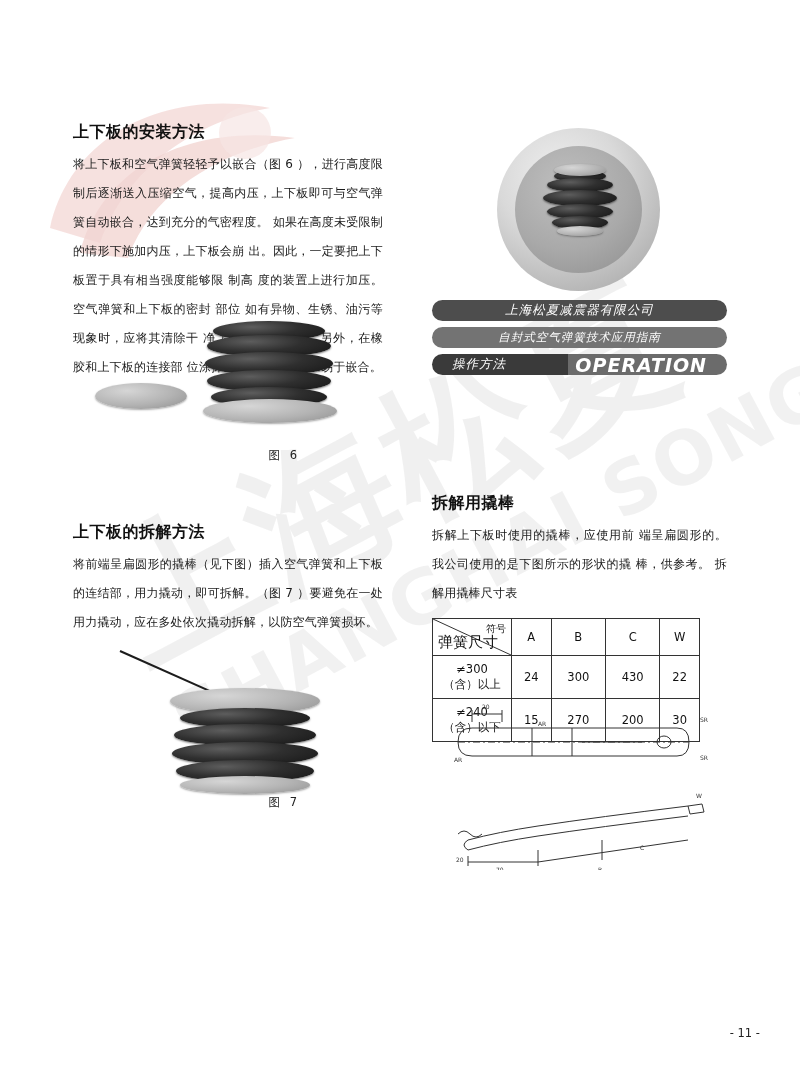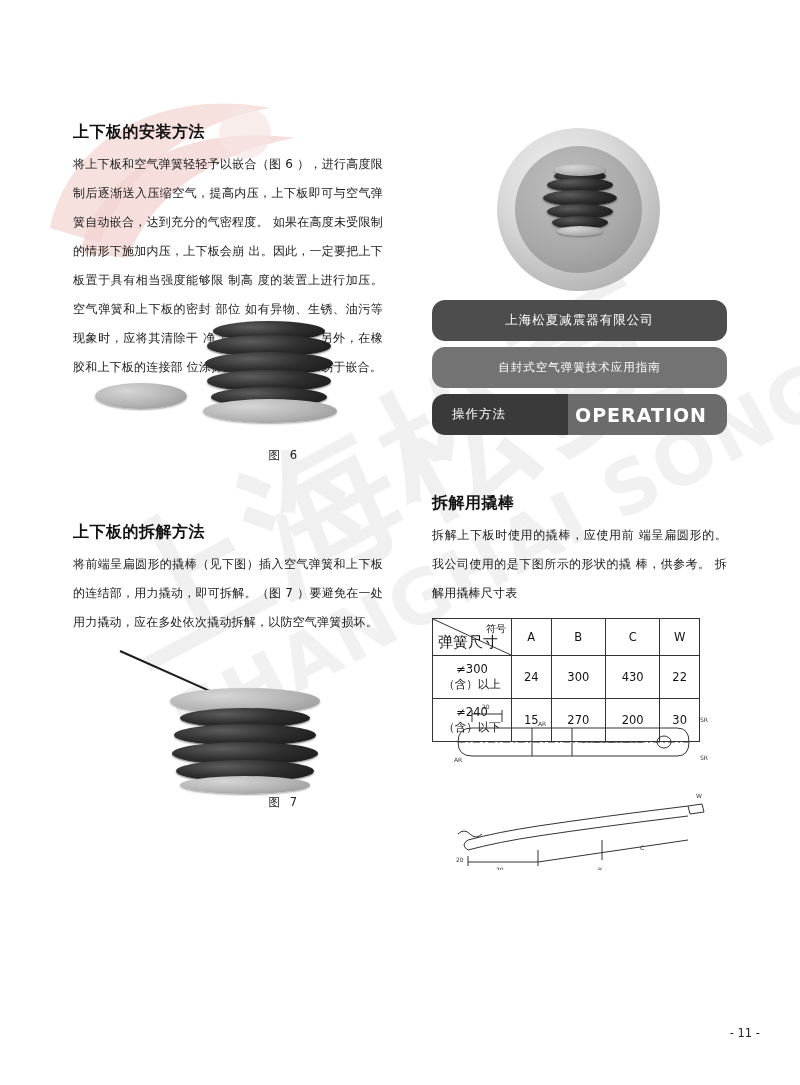--- a/index.html
+++ b/index.html
@@ -73,23 +73,24 @@
     overflow:hidden;
   }
   .circle-ill .inner{
     position:absolute;left:18px;top:18px;width:127px;height:127px;border-radius:50%;
     background:radial-gradient(circle at 40% 32%, #bfbfbf 0%, #a9a9a9 55%, #8e8e8e 100%);
   }
 
   
   .banner-wrap{position:absolute;left:432px;top:300px;width:295px;}
   .banner{
-    height:41px;border-radius:13px;color:#fff;font-size:12.5px;
+    height:21px;border-radius:13px;color:#fff;font-size:12.5px;
     display:flex;align-items:center;justify-content:center;letter-spacing:1px;
     margin-bottom:6px;
+    font-style:italic;
   }
   .banner.b1{background:#4d4d4d;}
   .banner.b2{background:#737373;font-size:11.5px;}
   .banner.b3{
     background:linear-gradient(90deg,#3a3a3a 0%,#3a3a3a 46%,#6b6b6b 46%,#6b6b6b 100%);
     justify-content:space-between;padding:0 20px;box-sizing:border-box;
   }
   .banner.b3 .l{font-size:12.5px;}
   .banner.b3 .r{font-size:19px;font-weight:bold;letter-spacing:1px;}
 

